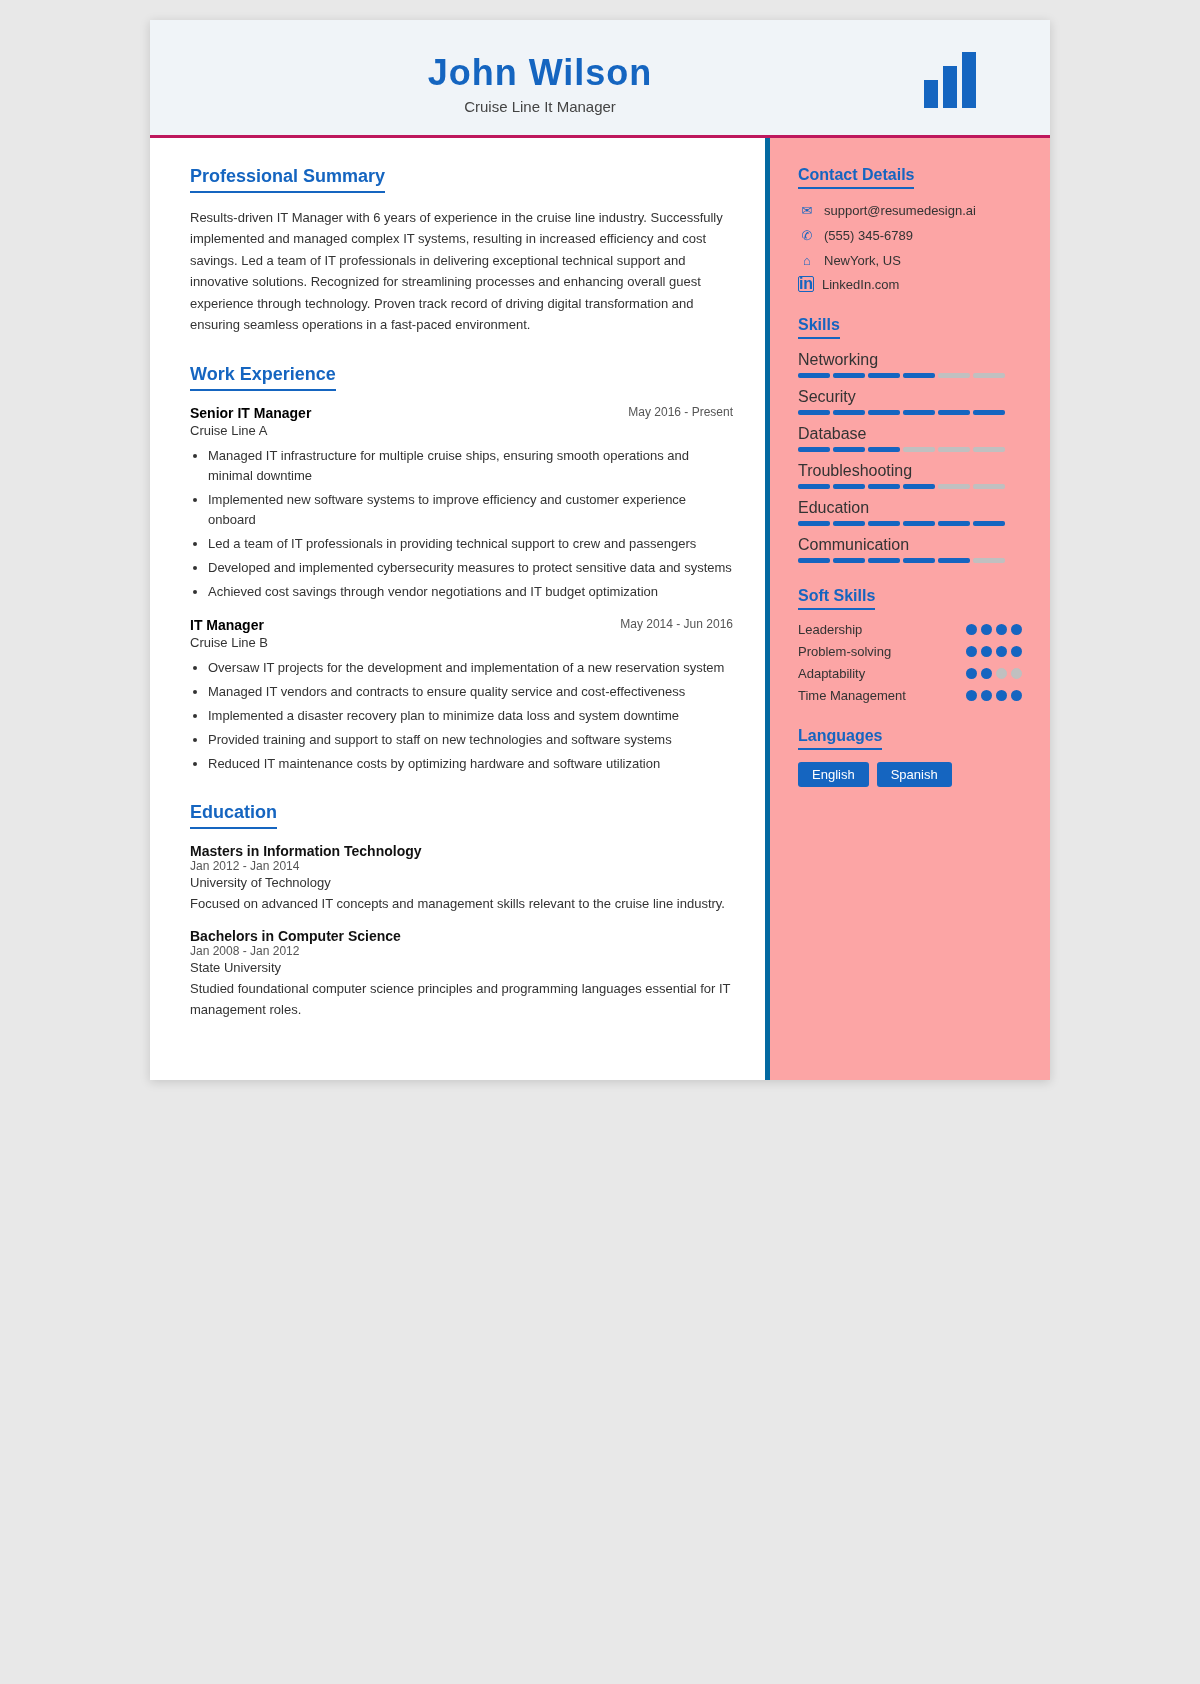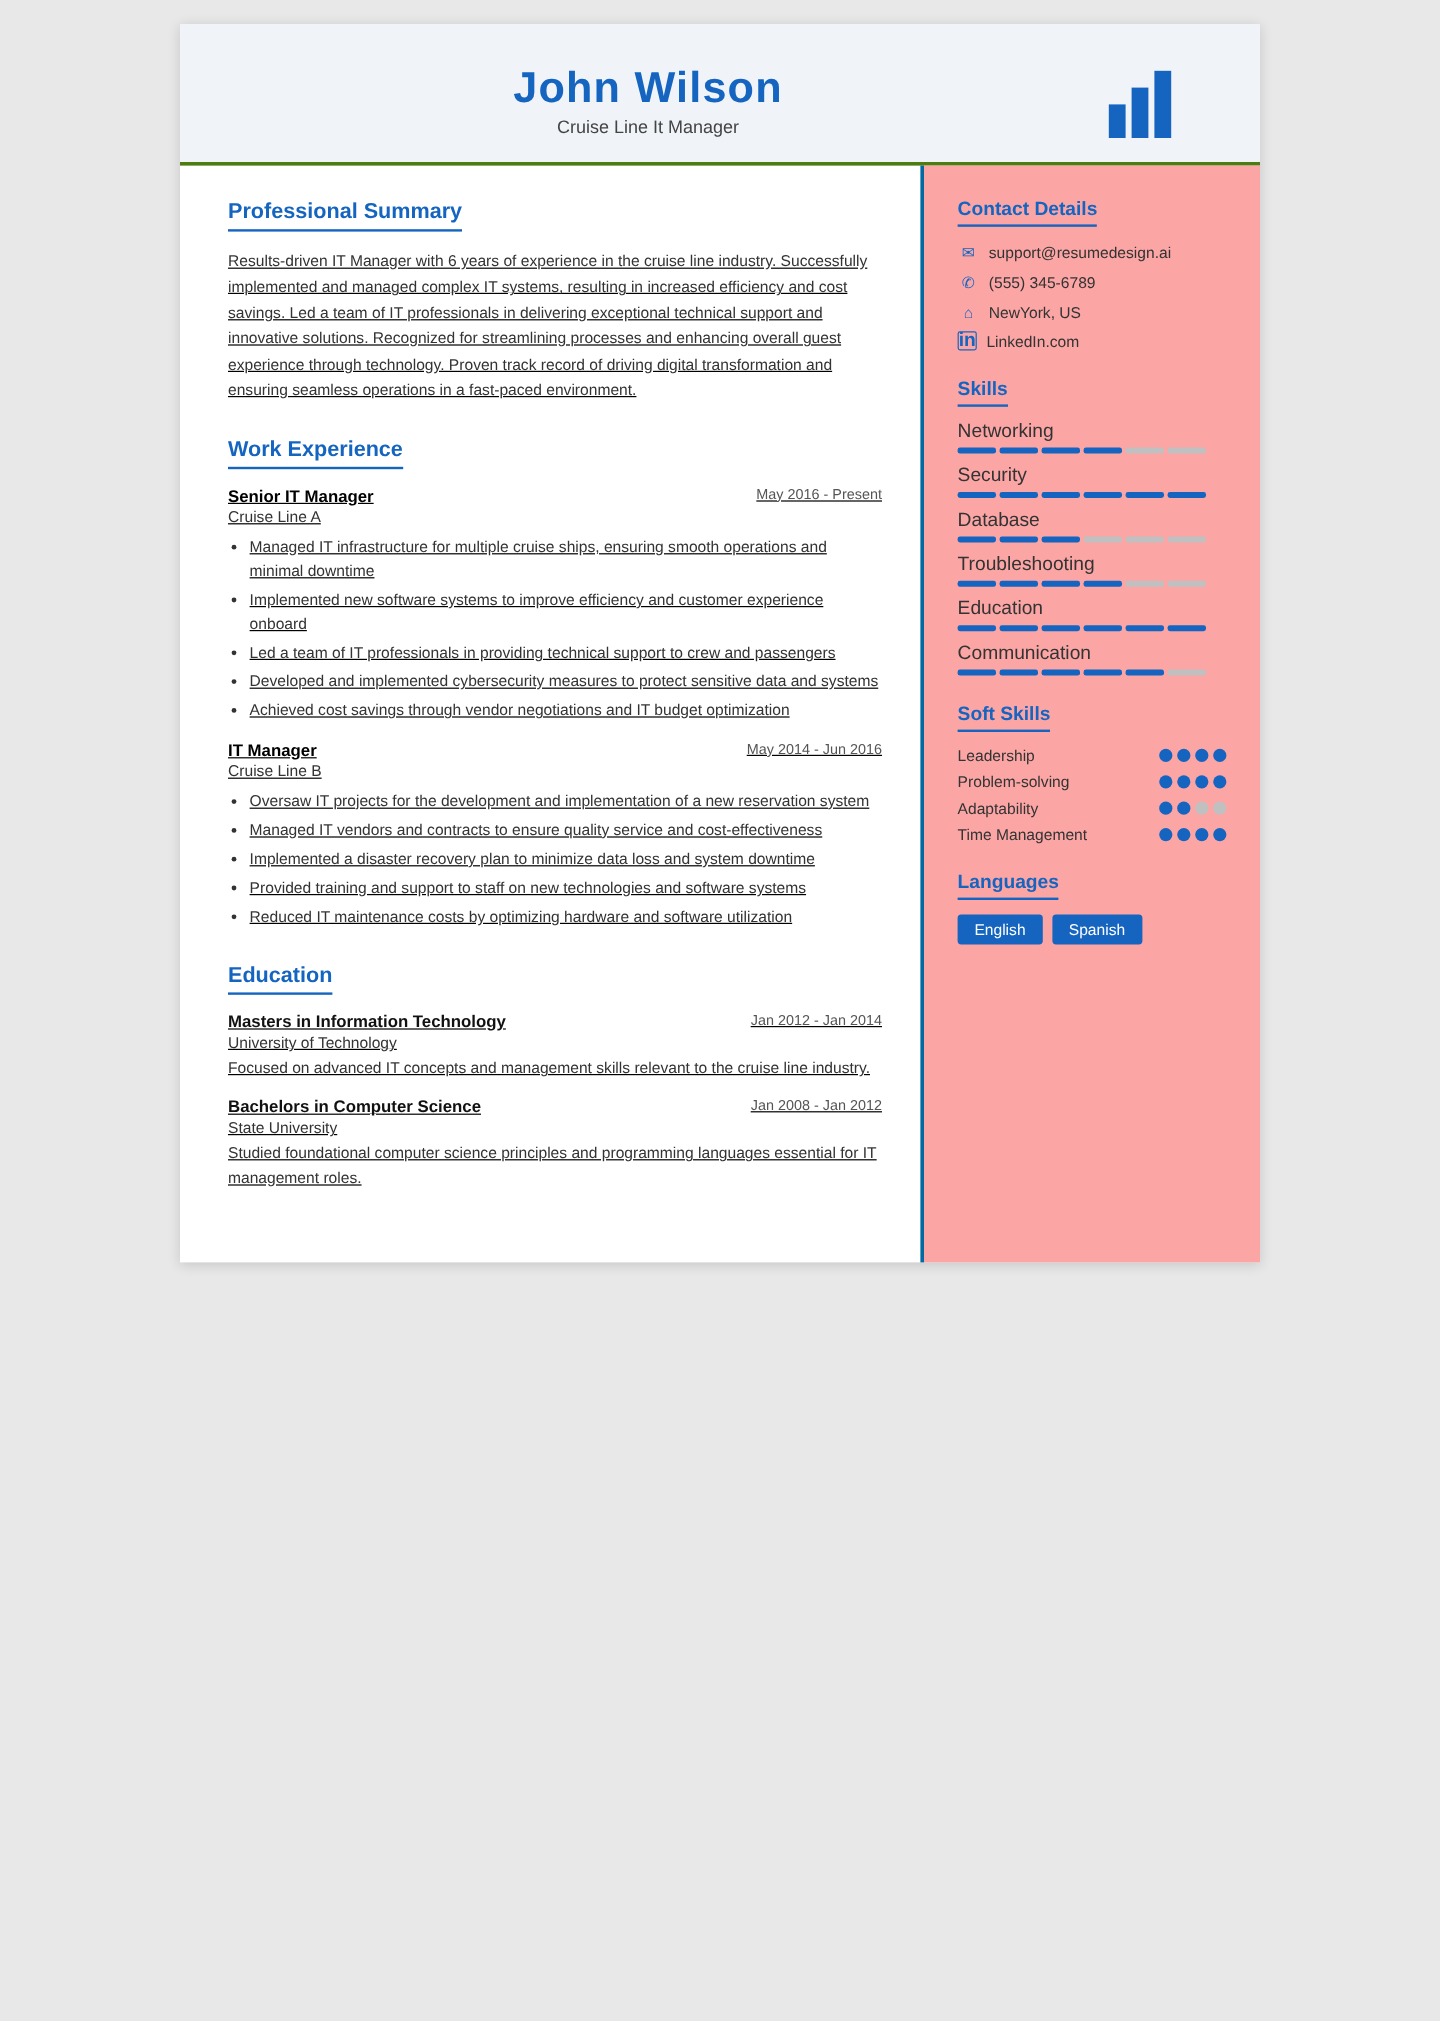--- a/index.html
+++ b/index.html
@@ -16,22 +16,22 @@
       width: 900px;
       background: #fff;
       display: flex;
       flex-direction: column;
       box-shadow: 0 2px 10px rgba(0,0,0,0.15);
     }
     .header-section {
       background: #f0f4f8;
       padding: 32px 40px 20px 40px;
       display: flex;
-      align-items: flex-end;
-      border-bottom: 3px solid #4d7c0f;
+      align-items: flex-start;
+      border-bottom: 3px solid #be185d;
     }
     .header-left {
       flex: 1;
       text-align: center;
     }
     .header-name {
       font-size: 36px;
       font-weight: 700;
       color: #1565c0;
       letter-spacing: 1px;
@@ -60,22 +60,21 @@
     .logo-bar-1 { height: 28px; }
     .logo-bar-2 { height: 42px; }
     .logo-bar-3 { height: 56px; }
     .main-content {
       display: flex;
       flex: 1;
     }
     .left-col {
       flex: 1;
       padding: 28px 32px 32px 40px;
-      border-right: 3px solid #0369a1;
-      text-decoration: underline;
+      border-right: 5px solid #0369a1;
     }
     .right-col {
       width: 280px;
       padding: 28px 28px 32px 28px;
       background: #fca5a5;
     }
     .section-title {
       font-size: 18px;
       font-weight: 700;
       color: #1565c0;
@@ -122,20 +121,21 @@
       font-size: 13px;
       color: #333;
       line-height: 1.55;
       margin-bottom: 4px;
     }
     .edu-header {
       display: flex;
       justify-content: space-between;
       align-items: flex-start;
       margin-bottom: 2px;
+      flex-direction: column;
     }
     .edu-degree {
       font-size: 14px;
       font-weight: 700;
       color: #111;
     }
     .edu-dates {
       font-size: 12px;
       color: #555;
       white-space: nowrap;

